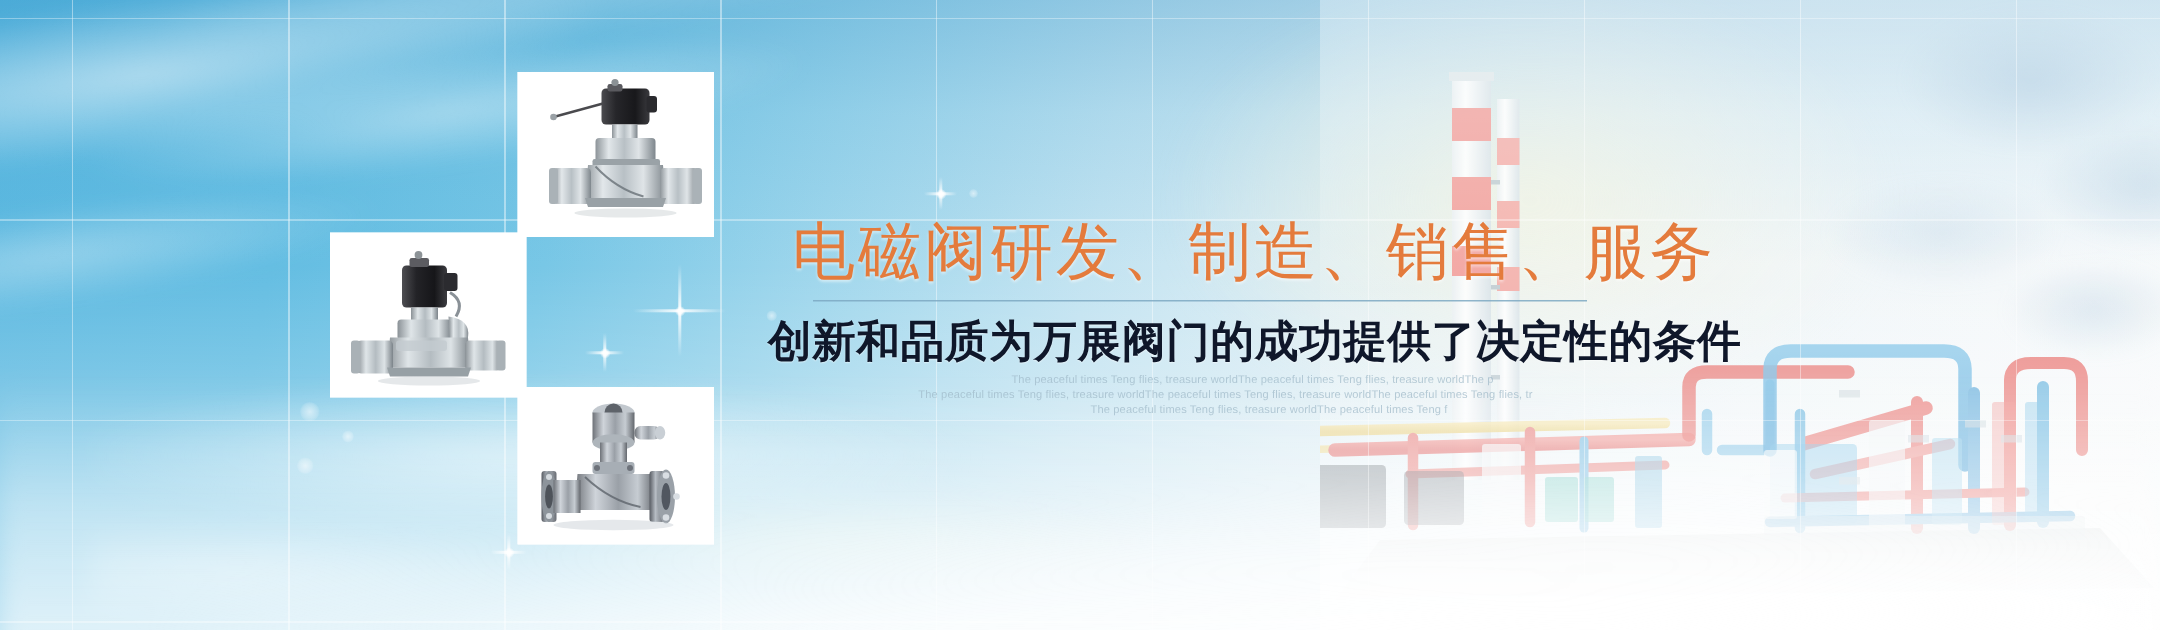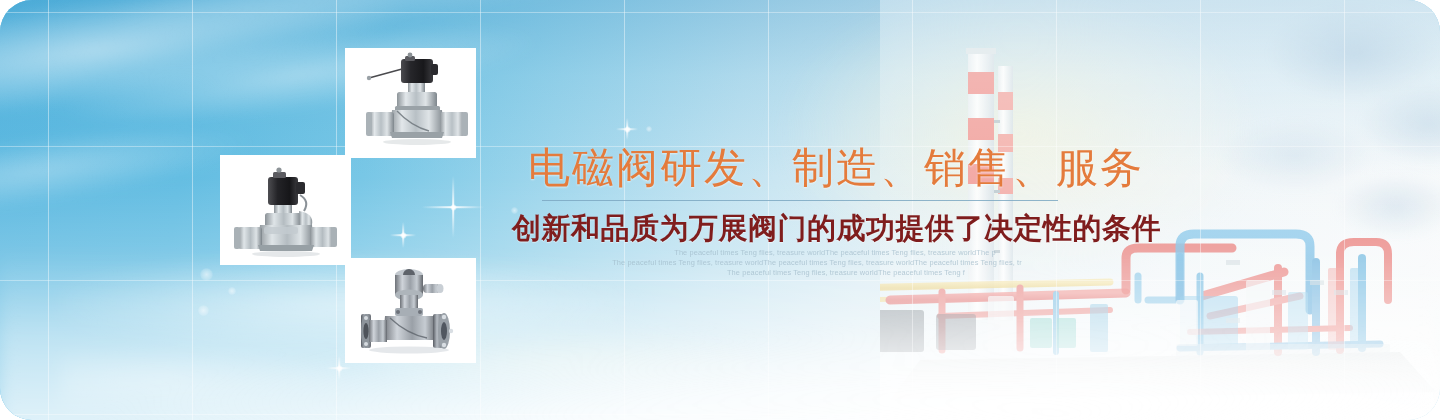--- a/index.html
+++ b/index.html
@@ -10,21 +10,20 @@
   body {
     font-family: "Liberation Sans", sans-serif;
   }
 
   #banner {
     position: relative;
     width: 1440px;
     height: 420px;
     overflow: hidden;
     background: #6ec0e4;
-    border-radius: 32px;
   }
 
   
   .sky-base {
     position: absolute;
     inset: 0;
     background:
       linear-gradient(100deg,
         #5bb8e0 0%,
         #63bde2 14%,
@@ -188,21 +187,21 @@
     height: 1px;
     background: #7ca8c2;
     opacity: 0.85;
   }
   .subhead {
     margin: 12px 0 0 -16px;
     font-family: "Liberation Sans", "DejaVu Sans", sans-serif;
     font-size: 29px;
     font-weight: bold;
     letter-spacing: 0.5px;
-    color: #7f1d1d;
+    color: #0f172a;
     line-height: 1.1;
     white-space: nowrap;
     text-shadow: 0 1px 1px rgba(255,255,255,0.5);
   }
 
   
   .fineprint {
     position: absolute;
     left: 620px;
     top: 248px;

